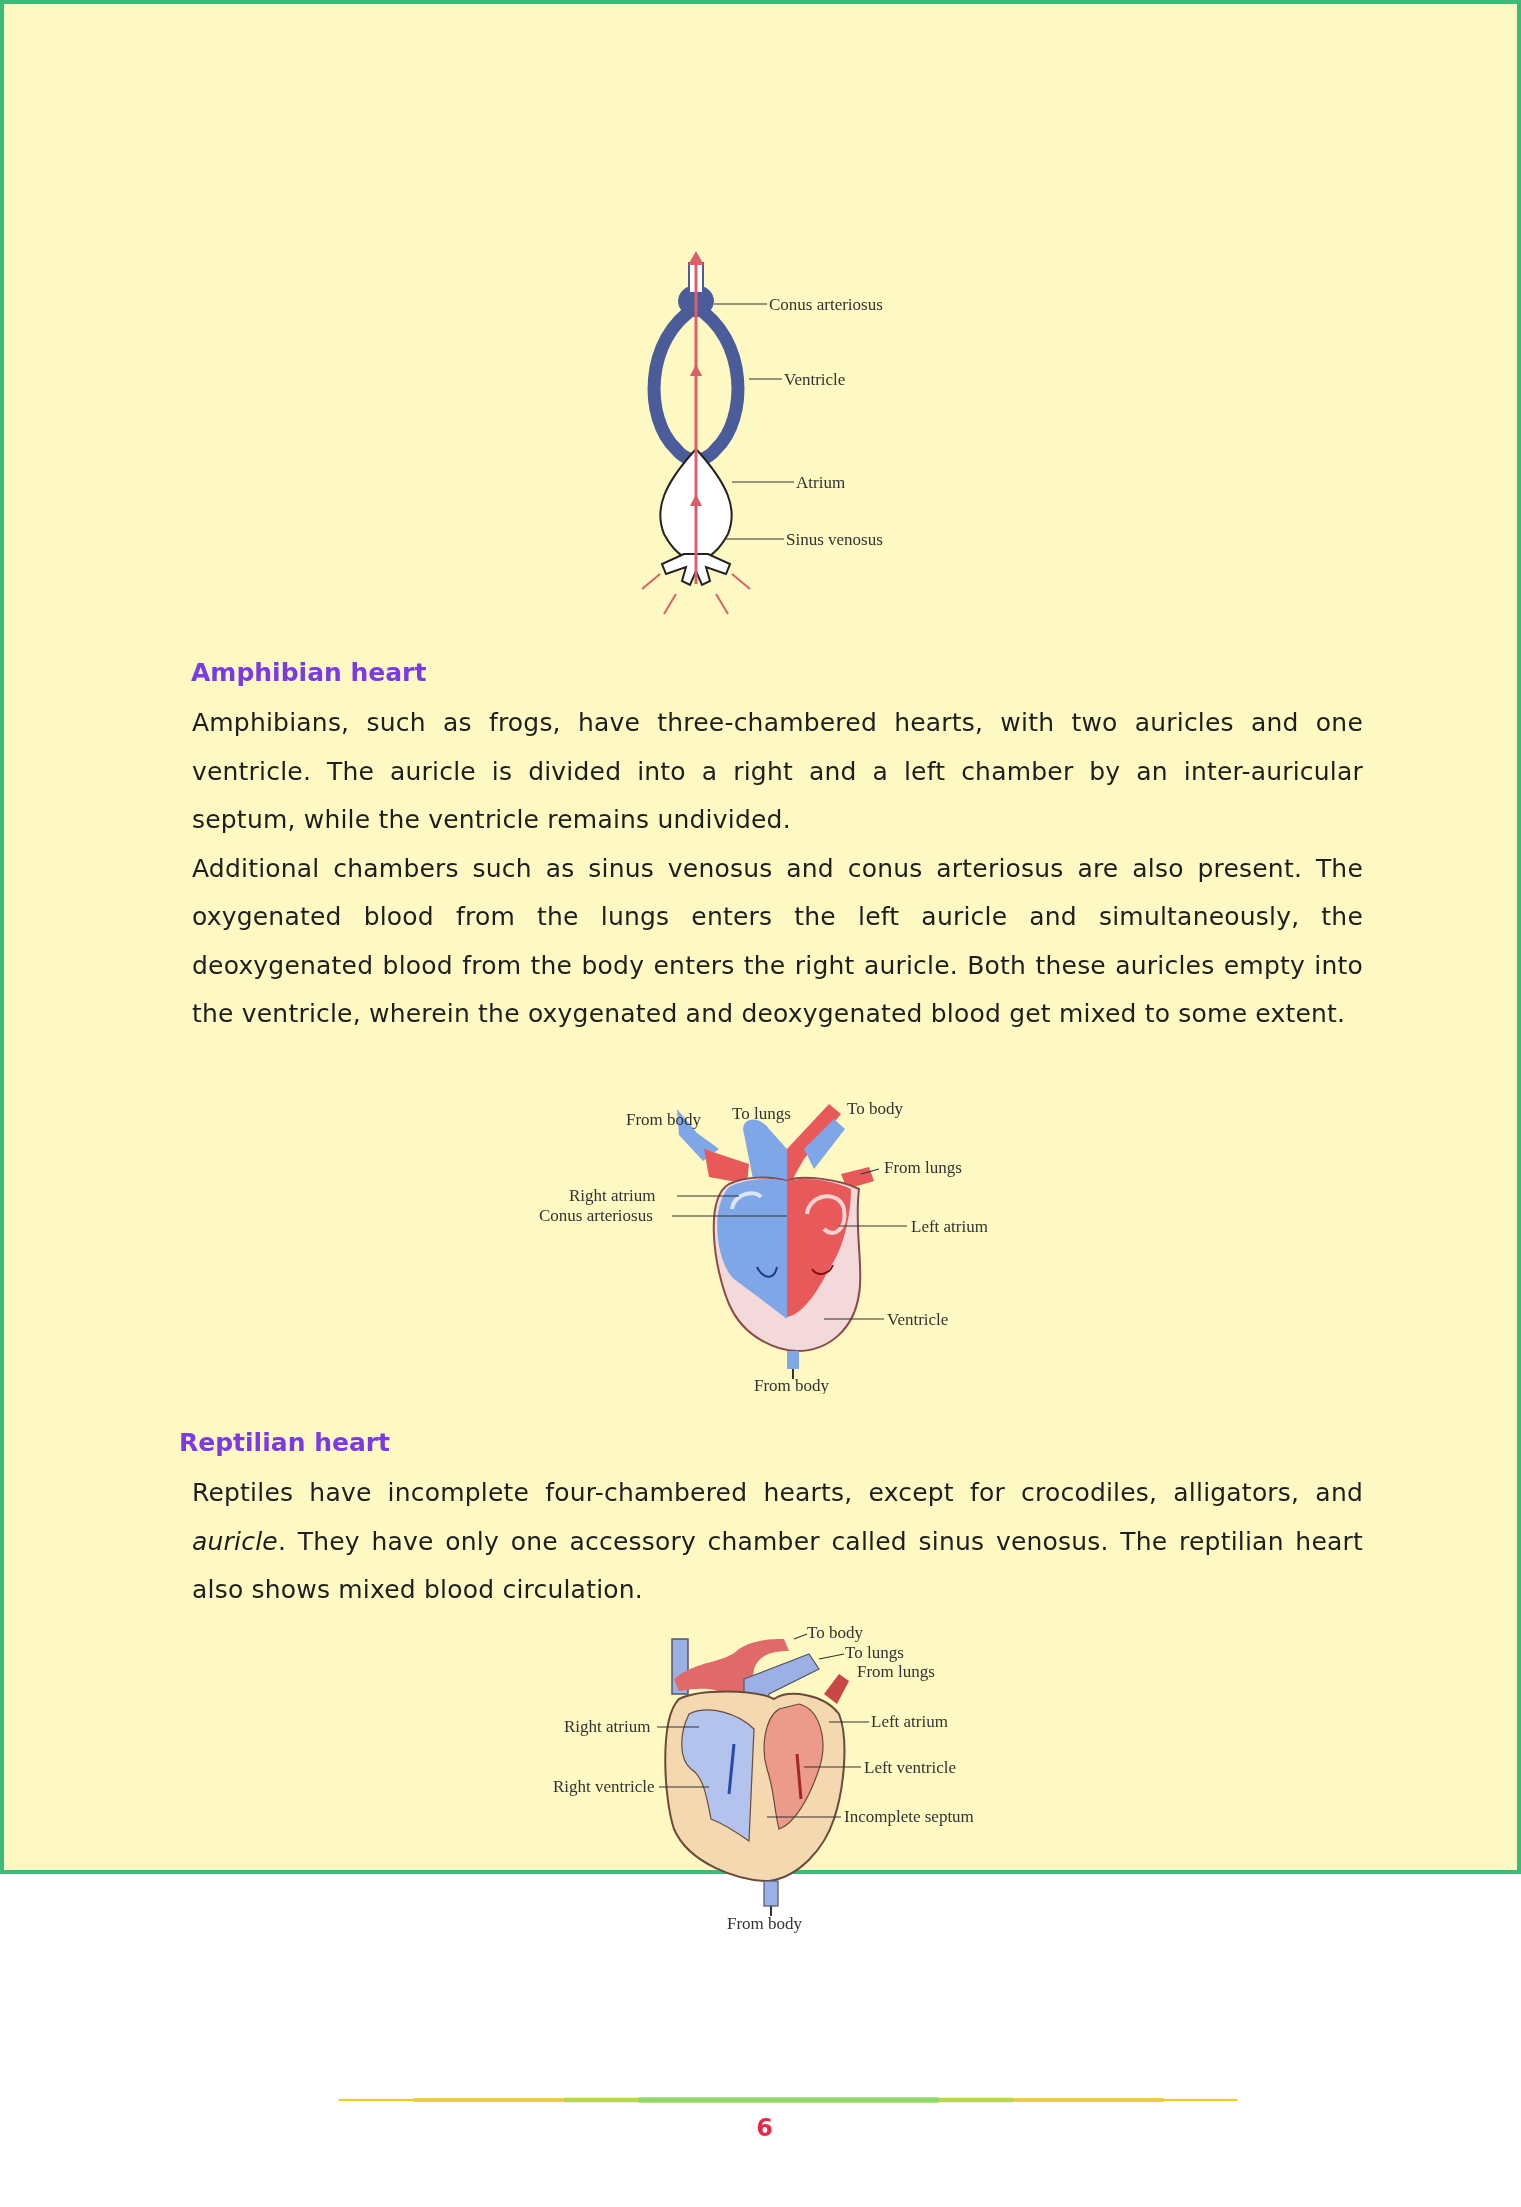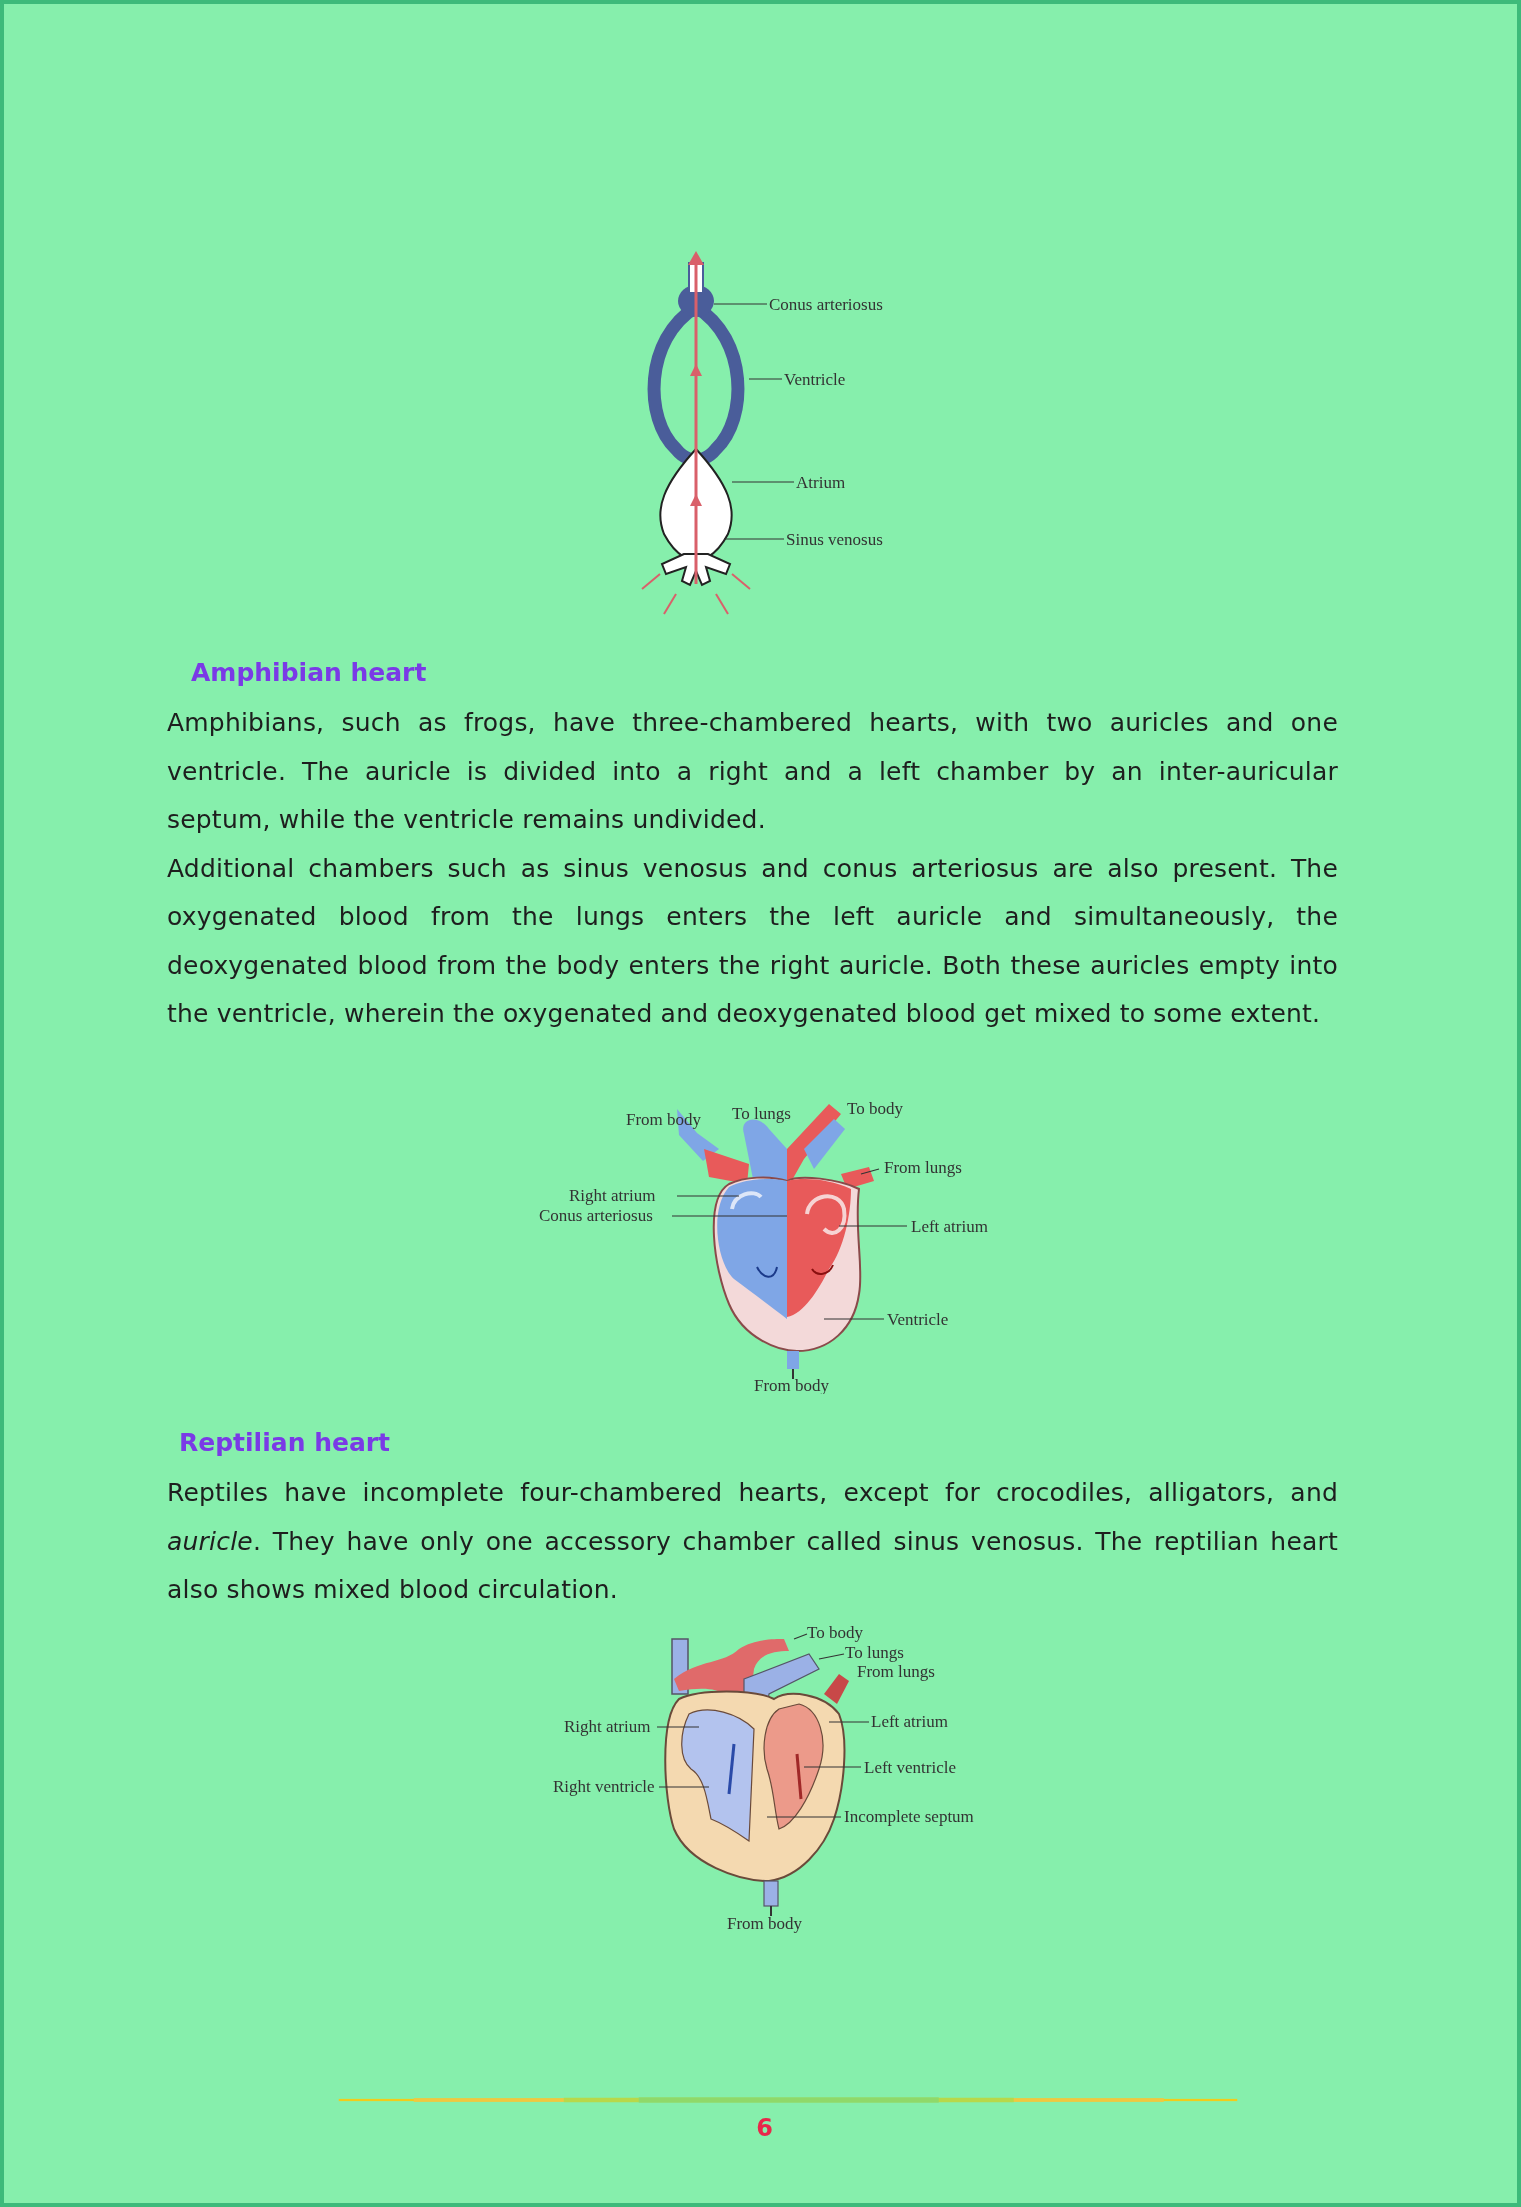--- a/index.html
+++ b/index.html
@@ -1,22 +1,22 @@
 <!DOCTYPE html>
 <html><head>
 <meta charset="utf-8">
 <style>
   html, body { margin:0; padding:0; background:#fff; }
   body { width:1521px; height:2207px; position:relative; overflow:hidden; }
   .page-border {
-    position:absolute; left:0; top:0; width:1521px; height:2207px;
-    box-sizing:border-box; border:4px solid #3dba7a; background:#86efac;
+    position:absolute; left:0; top:0; width:1521px; height:1874px;
+    box-sizing:border-box; border:4px solid #3dba7a; background:#fef9c3;
   }
   .text-block {
-    position:absolute; left:163px; width:1171px;
+    position:absolute; left:188px; width:1171px;
     font-family:"DejaVu Sans", sans-serif; font-size:25px; color:#1e1e1e;
     line-height:48.5px; text-align:justify; letter-spacing:0.2px;
   }
   .text-block p { margin:0; }
   .heading {
     position:absolute; left:175px;
     font-family:"DejaVu Sans", sans-serif; font-weight:bold; font-size:25px;
     color:#7a3ae6;
   }
   .diagram { position:absolute; }

